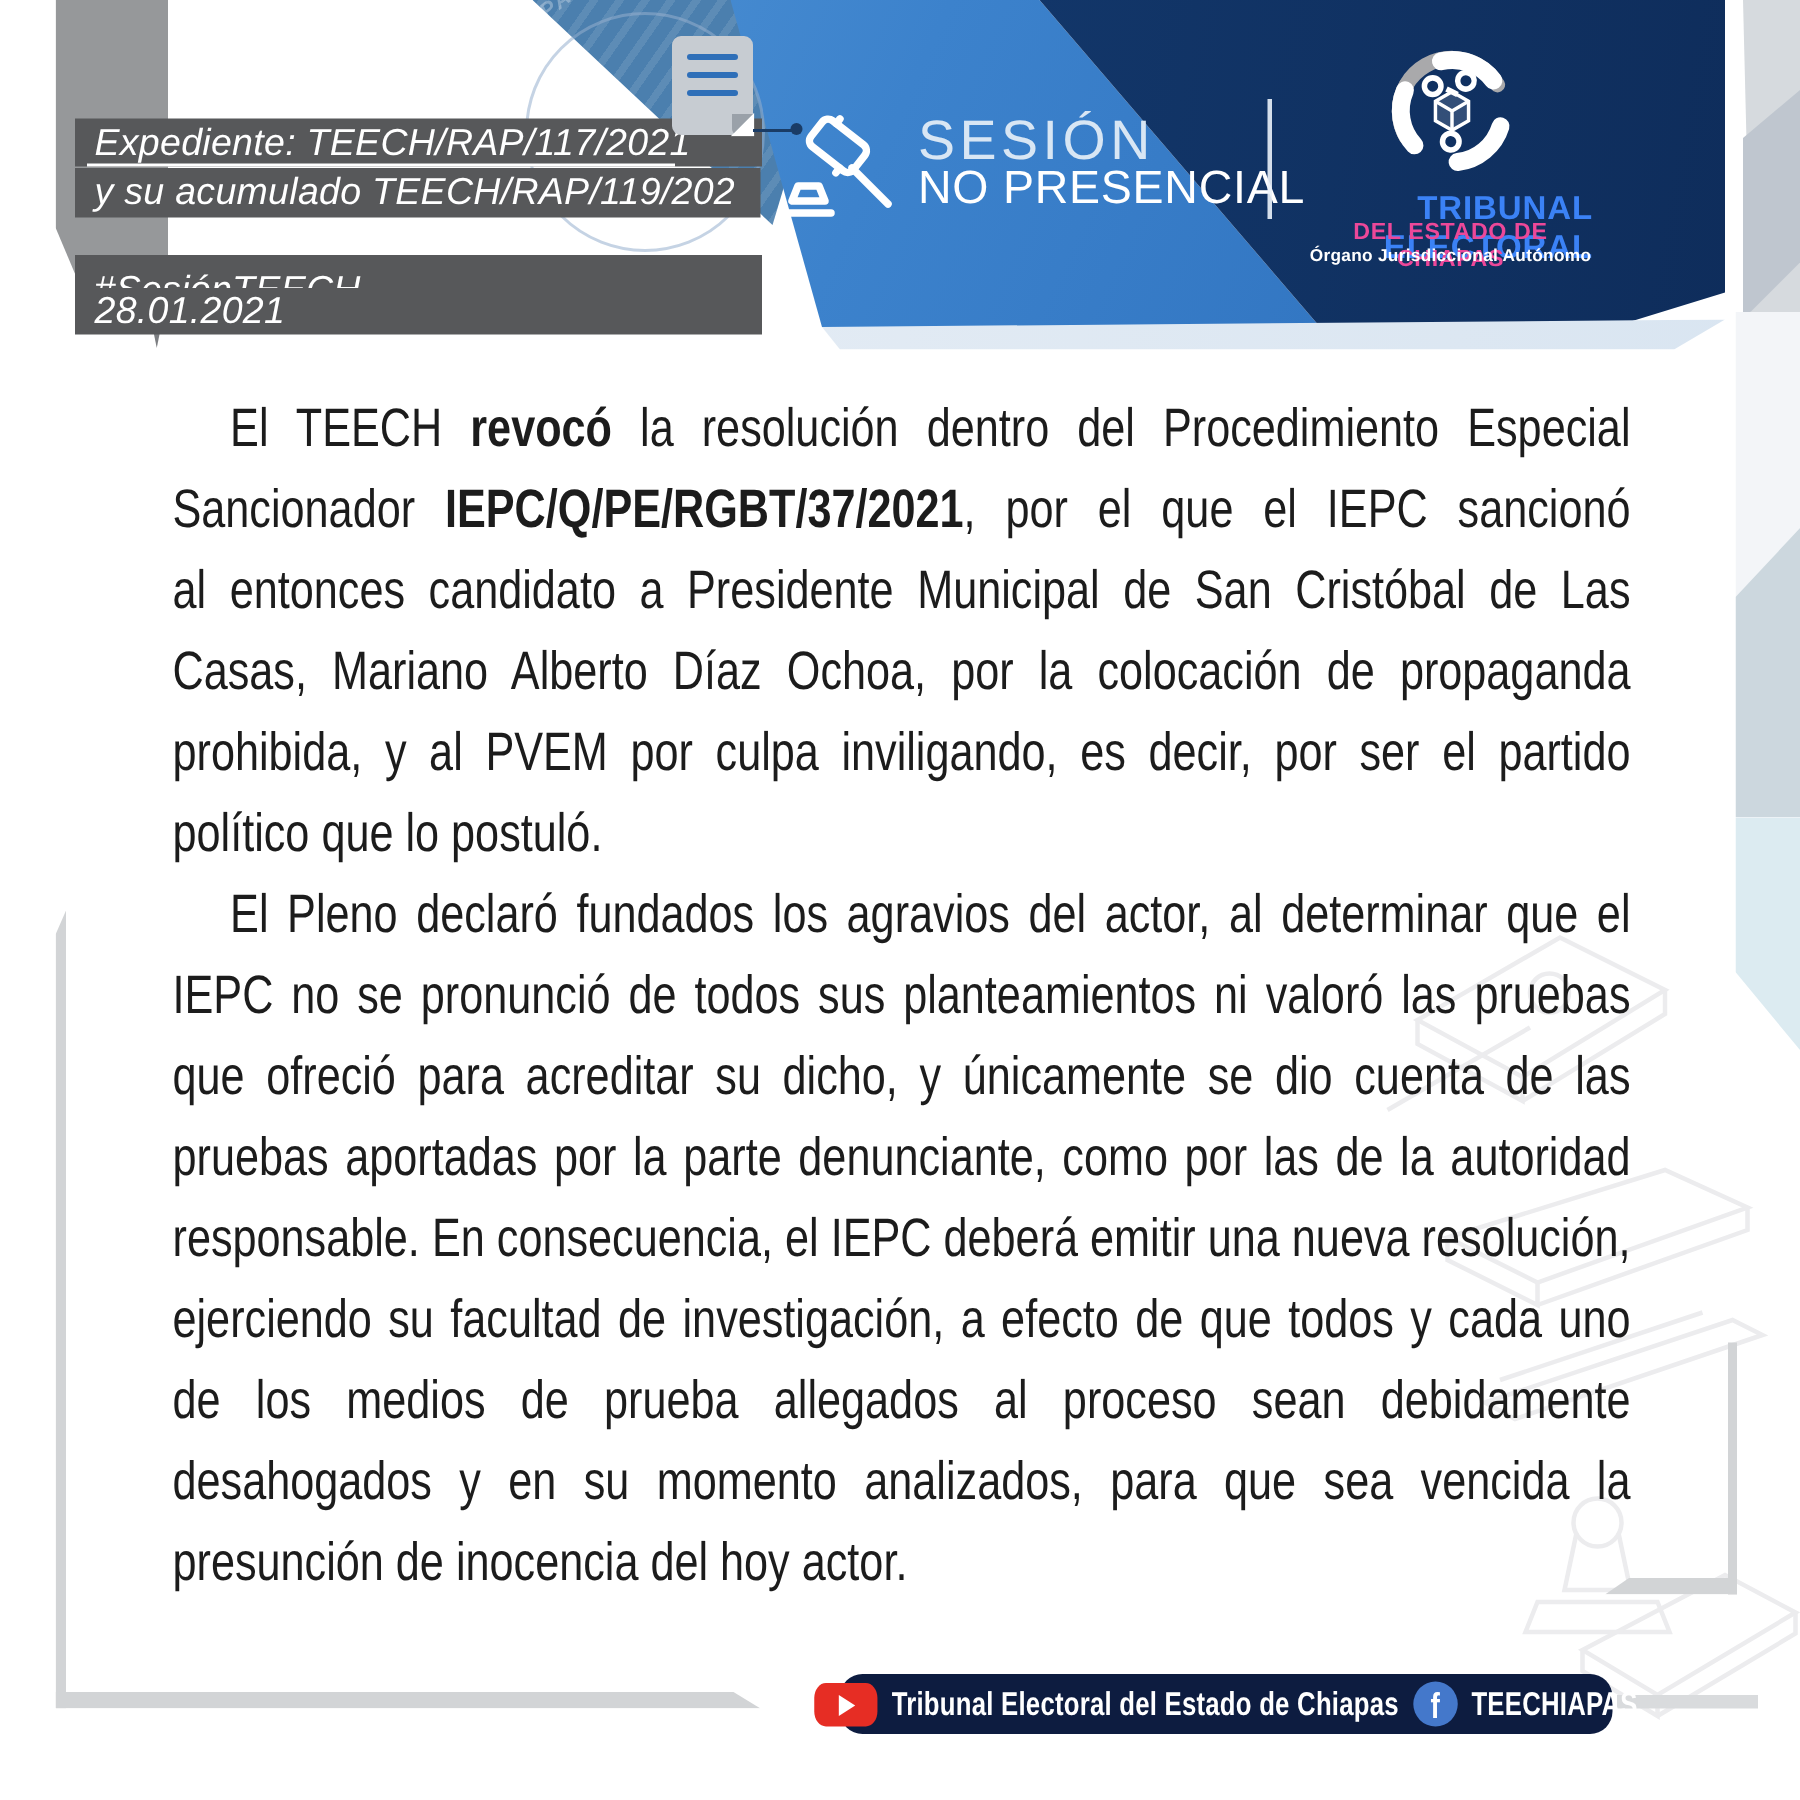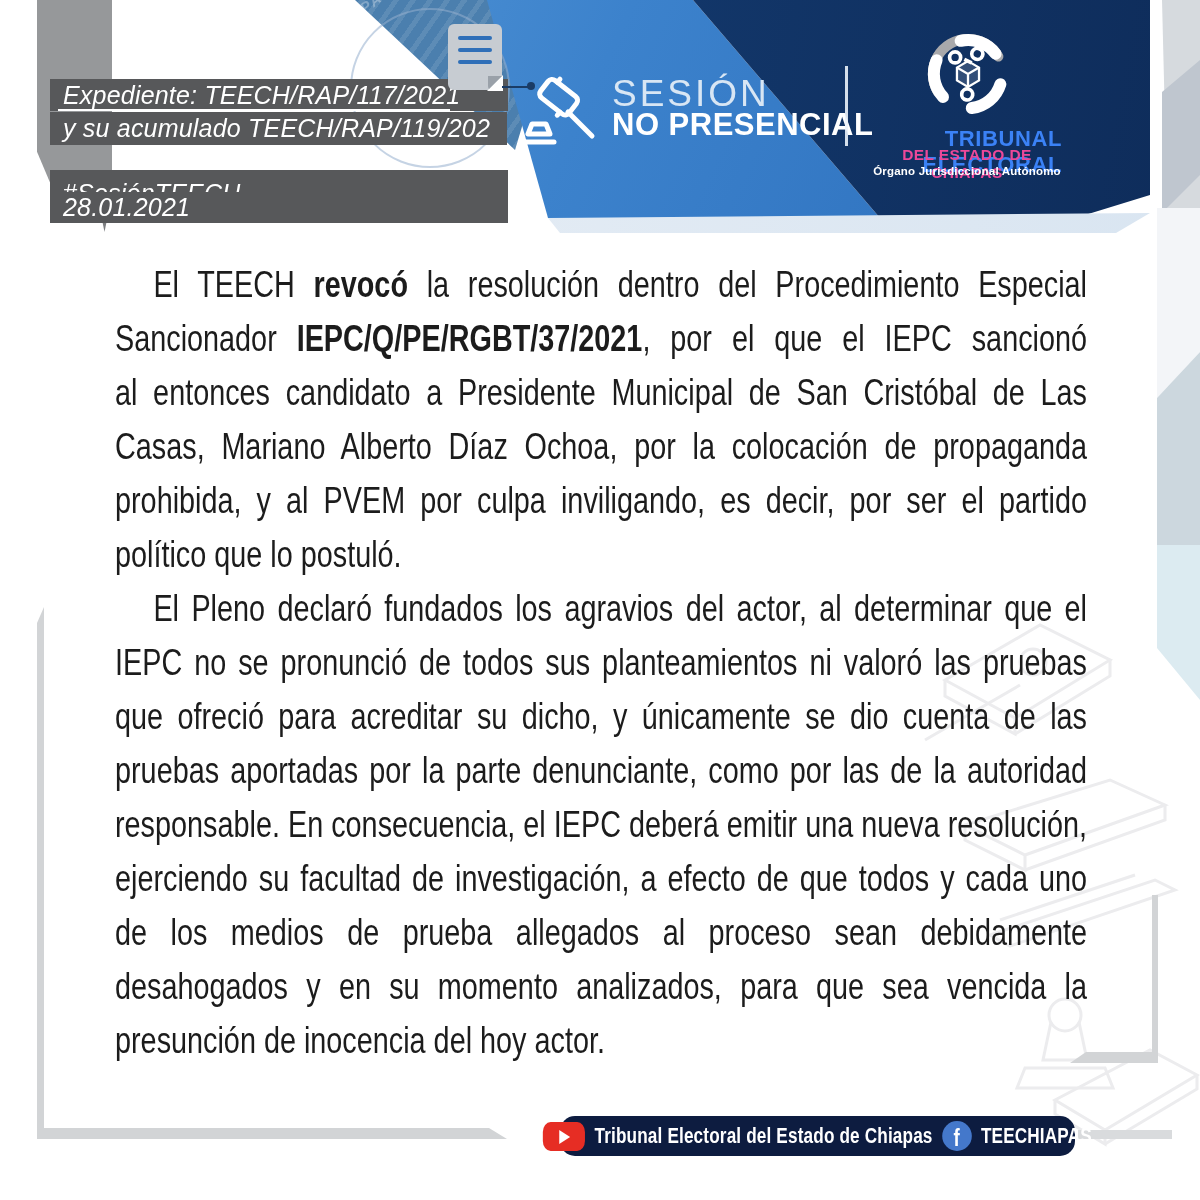--- a/index.html
+++ b/index.html
@@ -51,21 +51,21 @@
   .doc .dl{position:absolute;left:10px;width:34px;height:4px;background:#2f6fb8;border-radius:2px;}
   .doc .fold{position:absolute;right:-1px;bottom:-1px;width:16px;height:16px;background:#ffffff;
        clip-path:polygon(100% 0,100% 100%,0 100%);}
   .doc .fold2{position:absolute;right:0;bottom:0;width:14px;height:14px;background:#9aa1a9;
        clip-path:polygon(0 100%,100% 0,0 0);border-radius:0 0 0 4px;}
   .connector{left:502px;top:86px;width:27px;height:2px;background:#1a3c66;}
   .cdot{left:527px;top:82px;width:8px;height:8px;border-radius:50%;background:#1a3c66;}
 
   
   .sesion-top{left:612px;top:73px;color:#d8e6f4;font-size:37px;font-weight:300;letter-spacing:3px;}
-  .sesion-bottom{left:612px;top:107px;color:#ffffff;font-size:31px;font-weight:700;letter-spacing:.5px;}
+  .sesion-bottom{left:612px;top:107px;color:#ffffff;font-size:31px;font-weight:400;letter-spacing:.5px;}
   .vsep{left:845px;top:66px;width:3px;height:80px;background:rgba(235,242,250,.9);}
   .org1{left:872px;top:126px;width:190px;text-align:right;color:#3b82f6;font-size:22px;font-weight:600;letter-spacing:.6px;}
   .org2{left:872px;top:146px;width:190px;text-align:center;color:#ec4899;font-size:15.5px;font-weight:700;letter-spacing:.4px;}
   .org3{left:872px;top:165px;width:190px;text-align:center;color:#fff;font-size:11.5px;font-weight:700;letter-spacing:.2px;}
   .corner-mark{left:318px;top:4px;color:rgba(255,255,255,.30);font-size:15px;font-weight:700;
        font-style:italic;transform:rotate(-38deg);letter-spacing:2px;}
 
   
   .body-text{position:absolute;left:115px;top:258px;width:1215px;
        transform:scaleX(0.8);transform-origin:0 0;

